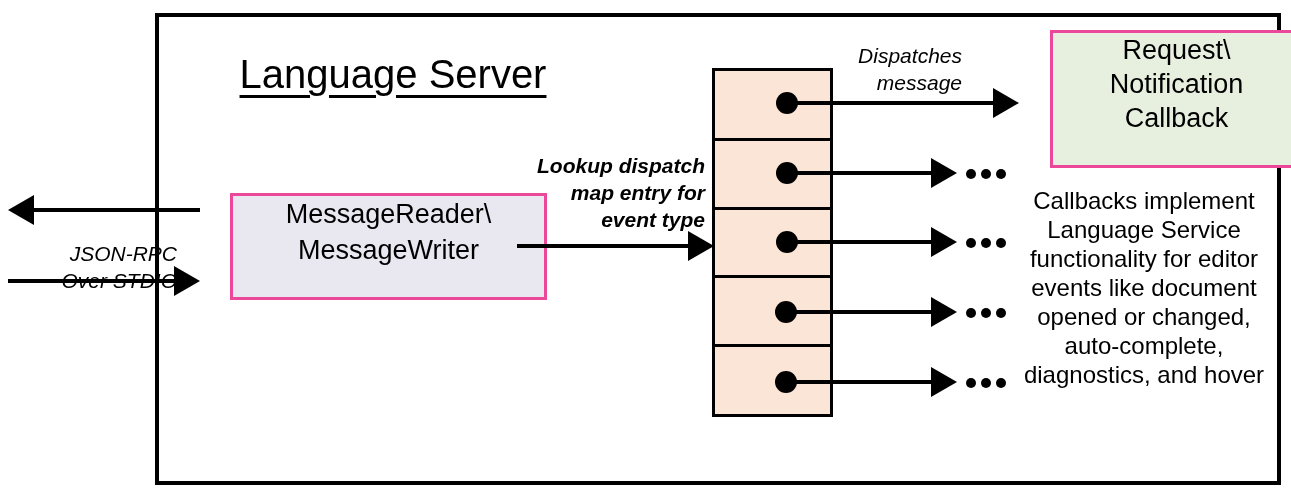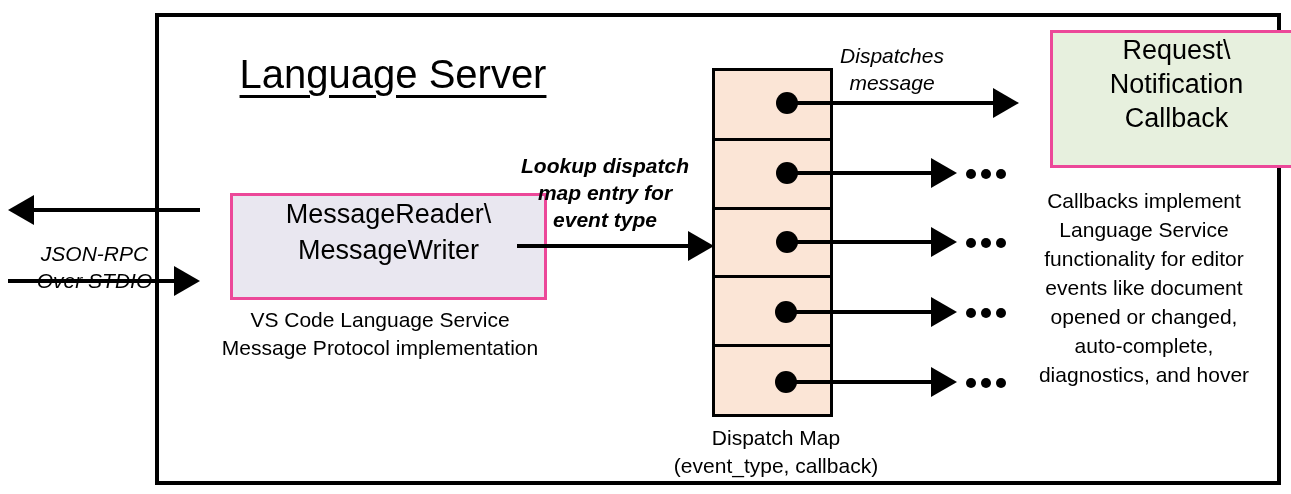--- a/index.html
+++ b/index.html
@@ -41,30 +41,30 @@
   #message-box .node-label { font-size: 27px; line-height: 36px; }
   #callback-box { left: 1020px; top: 30px; width: 253px; height: 138px; }
   #callback-box .node-label { font-size: 27px; line-height: 34px; }
 
   #message-caption {
     left: 205px; top: 306px; width: 350px;
     font-size: 21px; line-height: 28px; z-index: 3;
   }
   #callbacks-note {
     left: 1012px; top: 186px; width: 264px;
-    font-size: 21px; line-height: 29px; z-index: 3;
+    font-size: 24px; line-height: 29px; z-index: 3;
   }
   #dispatch-caption {
     left: 651px; top: 424px; width: 250px;
     font-size: 21px; line-height: 28px; z-index: 3;
   }
 
   .edge-label {
     font-style: italic;
-    font-size: 21px; line-height: 27px; z-index: 3;
+    font-size: 21px; line-height: 27px; z-index: 3; text-align: right;
   }
   #stdio-label  { left: 12px;  top: 240px; width: 165px; }
   #lookup-label { left: 505px; top: 152px; width: 200px; font-weight: bold; }
   #dispatches-label { left: 822px; top: 42px; width: 140px; }
 
   #dispatch-column {
     left: 712px; top: 68px; width: 121px; height: 349px;
     box-sizing: border-box;
     border: 3px solid #000;
     z-index: 2;
@@ -93,22 +93,20 @@
   <div id="outer-rect" class="abs"></div>
 
   <div id="title" class="abs center">
     <span>Language Server</span>
   </div>
 
   <div id="message-box" class="abs node-box" style="background: rgb(233, 231, 240);">
     <div class="node-label pre center">MessageReader\
 MessageWriter</div>
   </div>
-  <div id="message-caption" class="abs pre center">VS Code Language Service
-Message Protocol implementation</div>
 
   <div id="callback-box" class="abs node-box" style="background: rgb(231, 240, 222);">
     <div class="node-label pre center">Request\
 Notification
 Callback</div>
   </div>
   <div id="callbacks-note" class="abs pre center">Callbacks implement
 Language Service
 functionality for editor
 events like document
@@ -120,22 +118,20 @@
     <div class="dispatch-cell" style="top:0; height:67px;"></div>
     <div class="cell-sep" style="top:67px;"></div>
     <div class="dispatch-cell" style="top:70px; height:66px;"></div>
     <div class="cell-sep" style="top:136px;"></div>
     <div class="dispatch-cell" style="top:139px; height:65px;"></div>
     <div class="cell-sep" style="top:204px;"></div>
     <div class="dispatch-cell" style="top:207px; height:66px;"></div>
     <div class="cell-sep" style="top:273px;"></div>
     <div class="dispatch-cell" style="top:276px; height:67px;"></div>
   </div>
-  <div id="dispatch-caption" class="abs pre center">Dispatch Map
-(event_type, callback)</div>
 
   <div id="stdio-label" class="abs pre center edge-label">JSON-RPC
 Over STDIO</div>
   <div id="lookup-label" class="abs pre center edge-label">Lookup dispatch
 map entry for
 event type</div>
   <div id="dispatches-label" class="abs pre center edge-label">Dispatches
 message</div>
 
   <svg id="connector-layer" class="abs" viewBox="0 0 1291 494">

